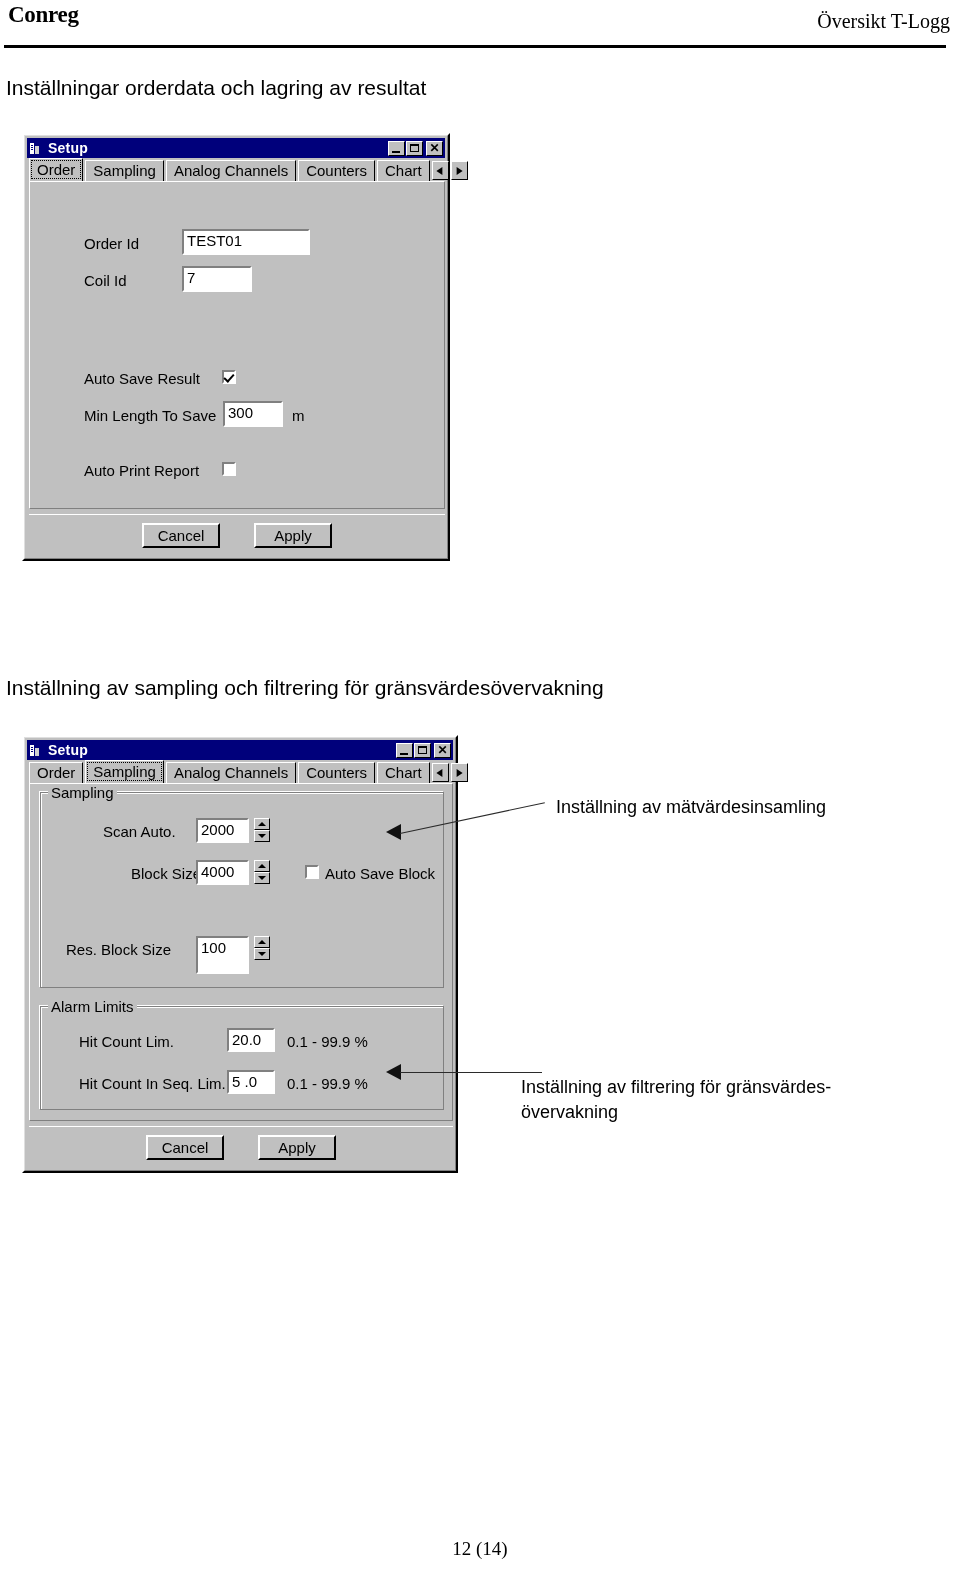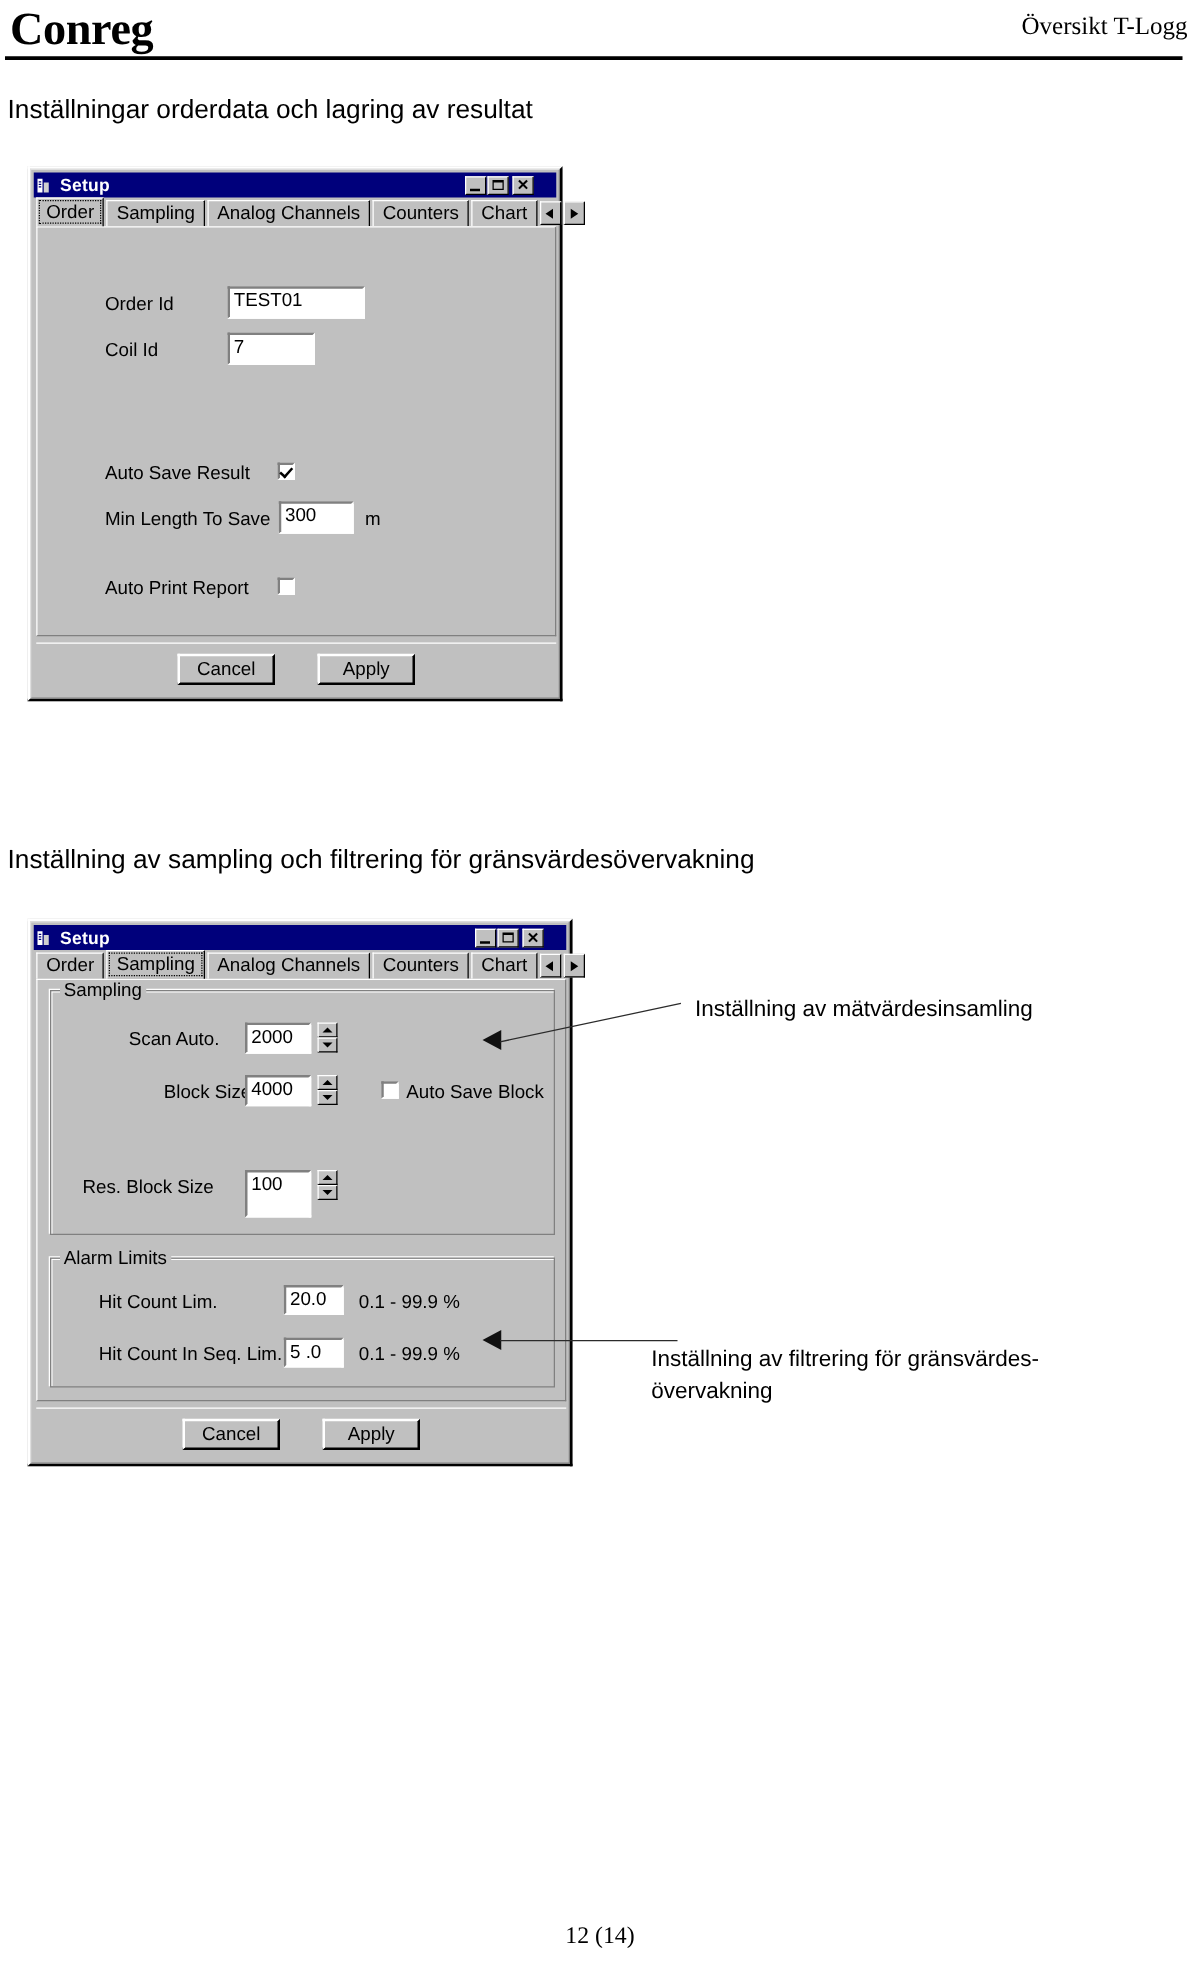--- a/index.html
+++ b/index.html
@@ -21,21 +21,21 @@
     position: absolute;
     left: 0; top: 0;
     width: 960px;
     height: 46px;
   }
   .brand {
     position: absolute;
     left: 8px; top: 2px;
     font-family: "Liberation Serif", serif;
     font-weight: bold;
-    font-size: 37px;
+    font-size: 23px;
     letter-spacing: -0.3px;
     color: #000;
   }
   .doc-title {
     position: absolute;
     right: 10px; top: 10px;
     font-family: "Liberation Serif", serif;
     font-size: 20px;
     color: #000;
     white-space: nowrap;
@@ -104,21 +104,21 @@
     border-right: 1px solid #808080;
     border-bottom: 1px solid #808080;
     box-sizing: border-box;
     padding: 2px;
   }
   .titlebar {
     height: 20px;
     background: #00007b;
     display: flex;
     align-items: center;
-    padding: 0 18px 0 2px;
+    padding: 0 2px 0 2px;
     box-sizing: border-box;
   }
   .title-icon {
     width: 16px; height: 15px;
     margin-right: 3px;
     flex: 0 0 auto;
     position: relative;
   }
   .title-text {
     color: #ffffff;
@@ -406,21 +406,21 @@
         </span>
         <span class="tab-arrow">
           <span class="tri-right"></span>
         </span>
       </span>
     </div>
 
     <div class="tabpage" style="position:absolute; left:4px; top:45px; width:416px; height:328px;">
 
       <div class="field-label" style="left:54px; top:53px;">Order Id</div>
-      <div class="textbox" style="left:152px; top:47px; width:110px; height:26px;">TEST01</div>
+      <div class="textbox" style="left:152px; top:47px; width:128px; height:26px;">TEST01</div>
 
       <div class="field-label" style="left:54px; top:90px;">Coil Id</div>
       <div class="textbox" style="left:152px; top:84px; width:70px; height:26px;">7</div>
 
       <div class="field-label" style="left:54px; top:188px;">Auto Save Result</div>
       <div class="checkbox checked" style="left:192px; top:188px;"></div>
 
       <div class="field-label" style="left:54px; top:225px;">Min Length To Save</div>
       <div class="textbox" style="left:193px; top:219px; width:60px; height:26px;">300</div>
       <div class="unit-label" style="left:262px; top:225px;">m</div>

